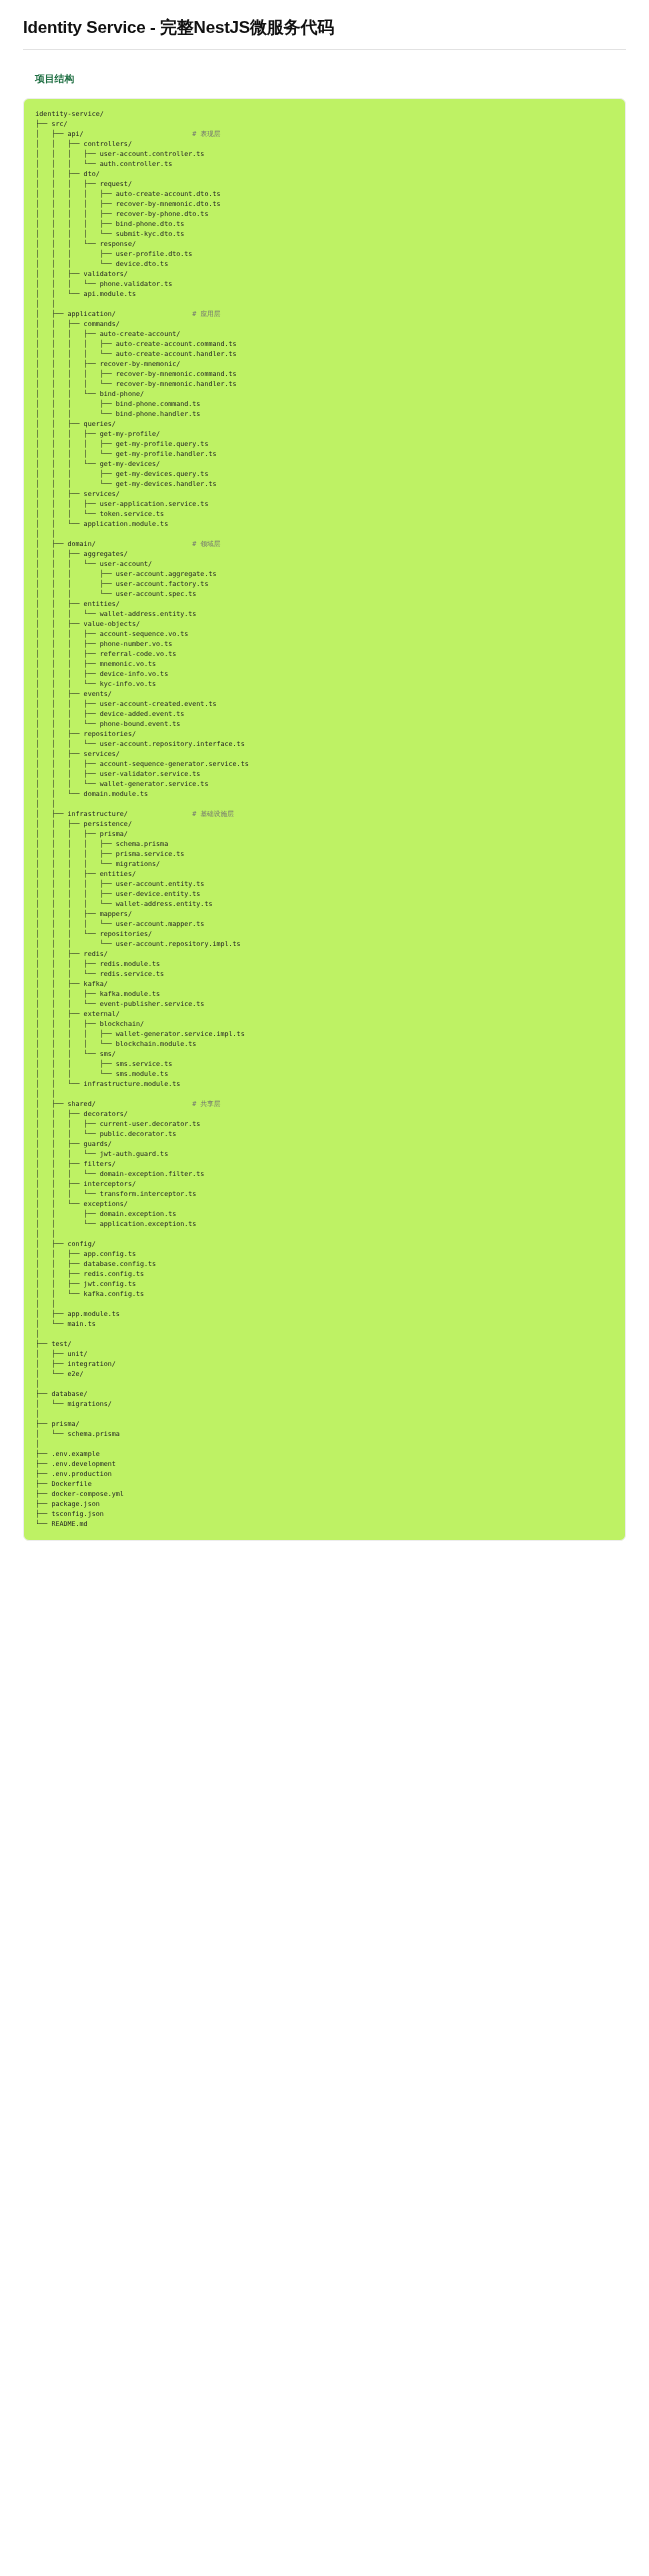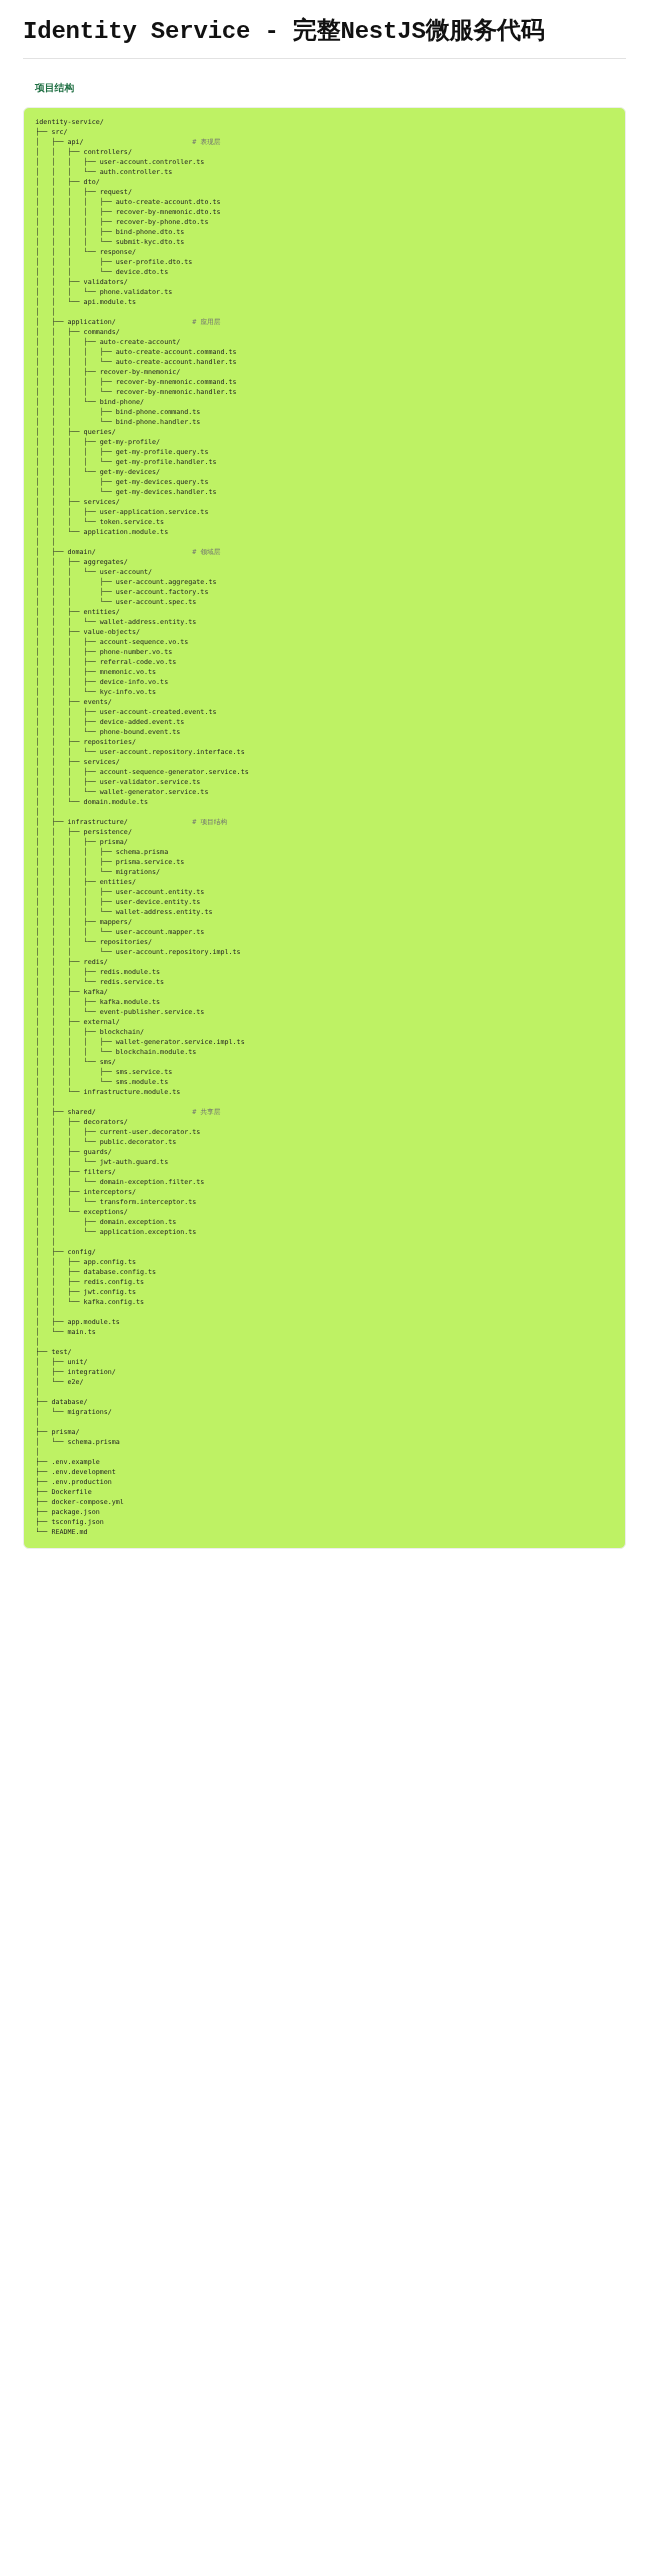--- a/index.html
+++ b/index.html
@@ -13,22 +13,22 @@
     color: #1a1a1a;
   }
   .page {
     width: 649px;
     min-height: 3043px;
     box-sizing: border-box;
     padding: 0;
     background: #ffffff;
   }
   .doc-title {
-    font-family: Liberation Mono, monospace;
-    font-size: 24px;
+    font-family: Liberation Sans, sans-serif;
+    font-size: 17px;
     font-weight: bold;
     letter-spacing: -0.2px;
     color: #111111;
     padding: 17.5px 23px 0 23px;
     margin: 0;
     line-height: 1.2;
   }
   .title-rule {
     border: 0;
     border-top: 0.5px solid #e2e2e2;
@@ -142,21 +142,21 @@
 │   │   │   ├── device-added.event.ts
 │   │   │   └── phone-bound.event.ts
 │   │   ├── repositories/
 │   │   │   └── user-account.repository.interface.ts
 │   │   ├── services/
 │   │   │   ├── account-sequence-generator.service.ts
 │   │   │   ├── user-validator.service.ts
 │   │   │   └── wallet-generator.service.ts
 │   │   └── domain.module.ts
 │   │
-│   ├── infrastructure/                <span class="comment"># 项目结构</span>
+│   ├── infrastructure/                <span class="comment"># 基础设施层</span>
 │   │   ├── persistence/
 │   │   │   ├── prisma/
 │   │   │   │   ├── schema.prisma
 │   │   │   │   ├── prisma.service.ts
 │   │   │   │   └── migrations/
 │   │   │   ├── entities/
 │   │   │   │   ├── user-account.entity.ts
 │   │   │   │   ├── user-device.entity.ts
 │   │   │   │   └── wallet-address.entity.ts
 │   │   │   ├── mappers/

